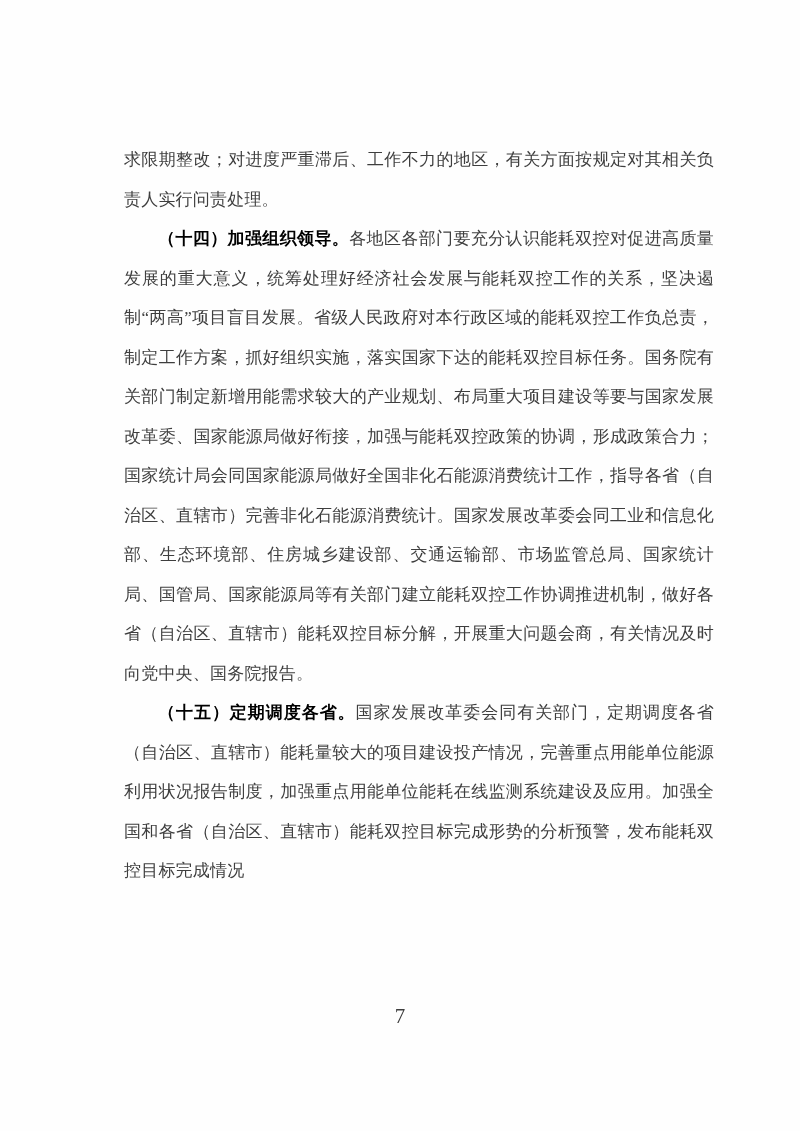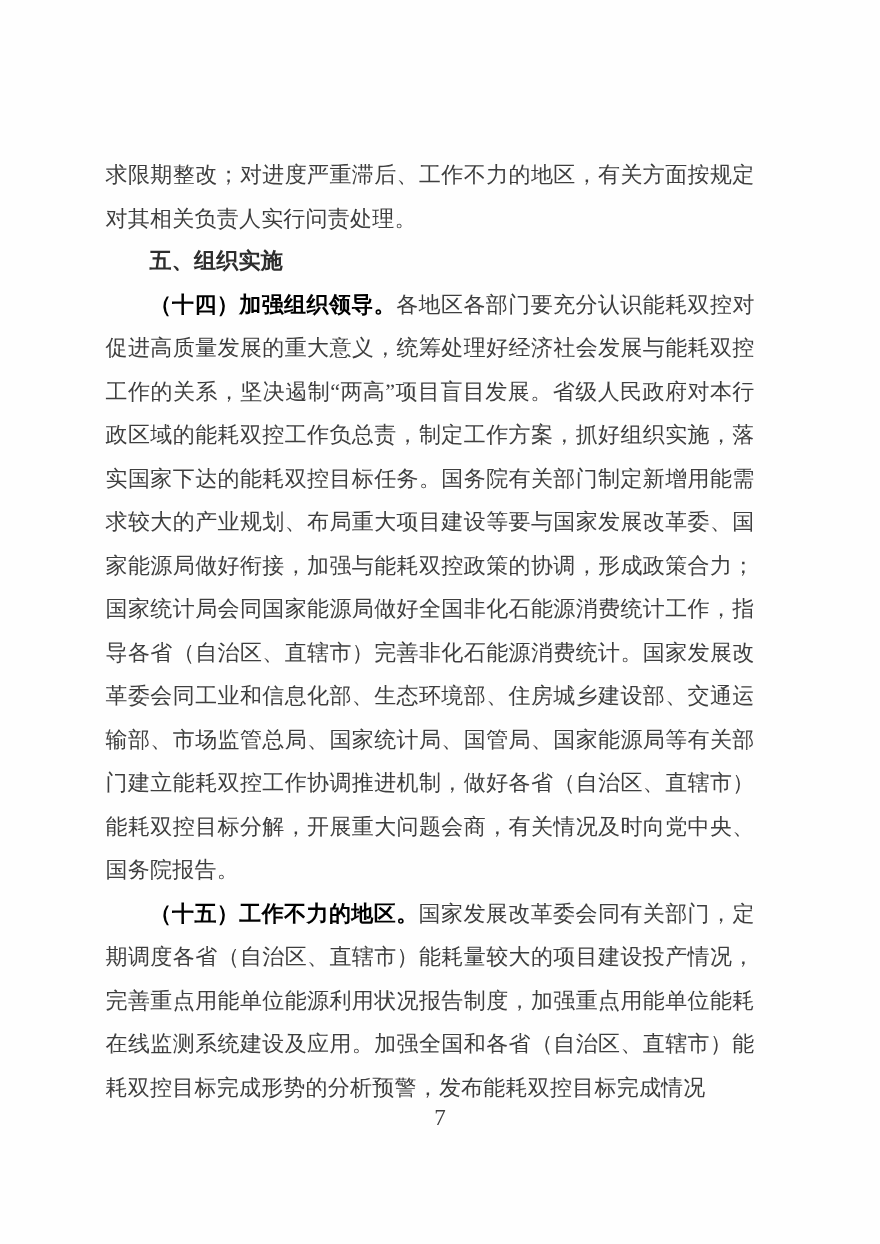--- a/index.html
+++ b/index.html
@@ -10,24 +10,24 @@
   .page {
     position: relative;
     width: 800px;
     height: 1131px;
     background: #fefefe;
     overflow: hidden;
     font-family: "Liberation Serif", serif;
   }
   .content {
     position: absolute;
-    left: 96px;
+    left: 124px;
     top: 140px;
     width: 590px;
-    font-size: 20px;
+    font-size: 17px;
     line-height: 39.5px;
     color: #3e3e3e;
     text-align: justify;
     text-justify: inter-ideograph;
     letter-spacing: 0.2px;
   }
   .para {
     margin: 0;
     text-indent: 2em;
   }
@@ -60,23 +60,22 @@
 </style>
 </head>
 <body>
 
 <div class="page">
 
   <div class="content">
 
     <p class="para continuation">求限期整改；对进度严重滞后、工作不力的地区，有关方面按规定对其相关负责人实行问责处理。</p>
 
-    <p class="section-heading">五、组织实施</p>
 
     <p class="para"><span class="lead">（十四）加强组织领导。</span><span>各地区各部门要充分认识能耗双控对促进高质量发展的重大意义，统筹处理好经济社会发展与能耗双控工作的关系，坚决遏制“两高”项目盲目发展。省级人民政府对本行政区域的能耗双控工作负总责，制定工作方案，抓好组织实施，落实国家下达的能耗双控目标任务。国务院有关部门制定新增用能需求较大的产业规划、布局重大项目建设等要与国家发展改革委、国家能源局做好衔接，加强与能耗双控政策的协调，形成政策合力；国家统计局会同国家能源局做好全国非化石能源消费统计工作，指导各省（自治区、直辖市）完善非化石能源消费统计。国家发展改革委会同工业和信息化部、生态环境部、住房城乡建设部、交通运输部、市场监管总局、国家统计局、国管局、国家能源局等有关部门建立能耗双控工作协调推进机制，做好各省（自治区、直辖市）能耗双控目标分解，开展重大问题会商，有关情况及时向党中央、国务院报告。</span></p>
 
-    <p class="para"><span class="lead">（十五）工作不力的地区。</span><span>国家发展改革委会同有关部门，定期调度各省（自治区、直辖市）能耗量较大的项目建设投产情况，完善重点用能单位能源利用状况报告制度，加强重点用能单位能耗在线监测系统建设及应用。加强全国和各省（自治区、直辖市）能耗双控目标完成形势的分析预警，发布能耗双控目标完成情况</span></p>
+    <p class="para"><span class="lead">（十五）定期调度各省。</span><span>国家发展改革委会同有关部门，定期调度各省（自治区、直辖市）能耗量较大的项目建设投产情况，完善重点用能单位能源利用状况报告制度，加强重点用能单位能耗在线监测系统建设及应用。加强全国和各省（自治区、直辖市）能耗双控目标完成形势的分析预警，发布能耗双控目标完成情况</span></p>
 
   </div>
 
   <div class="page-number">7</div>
 
 </div>
 
 </body></html>

